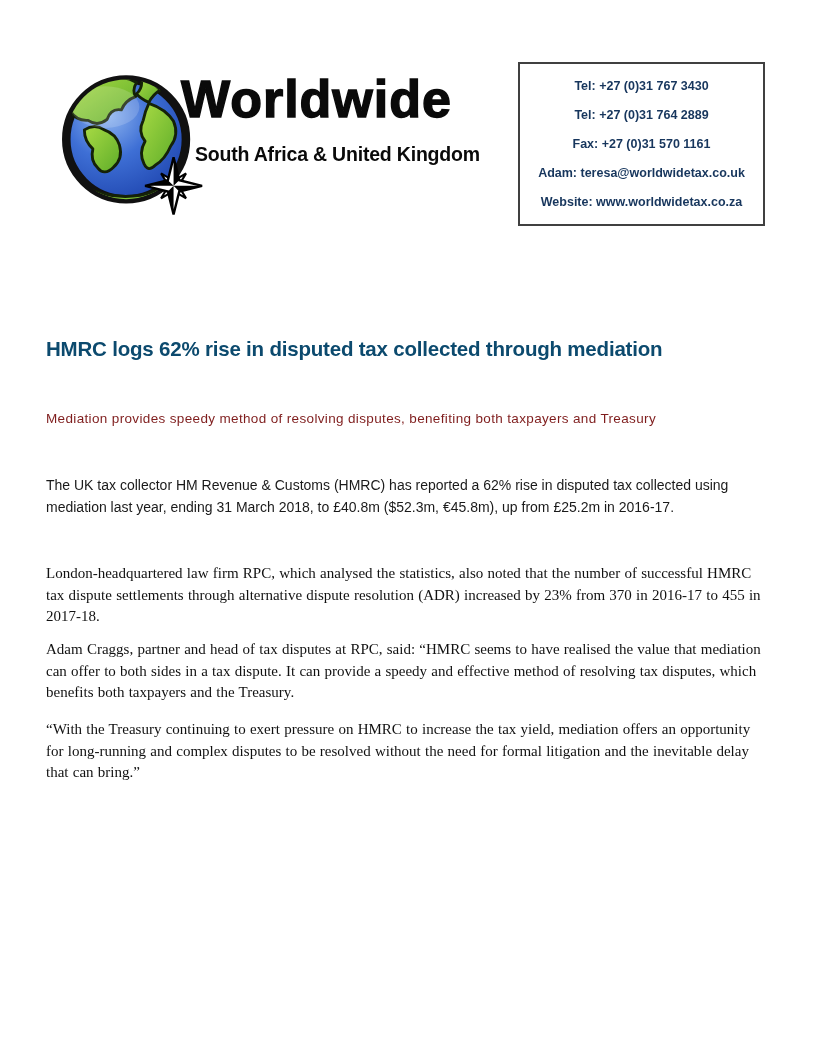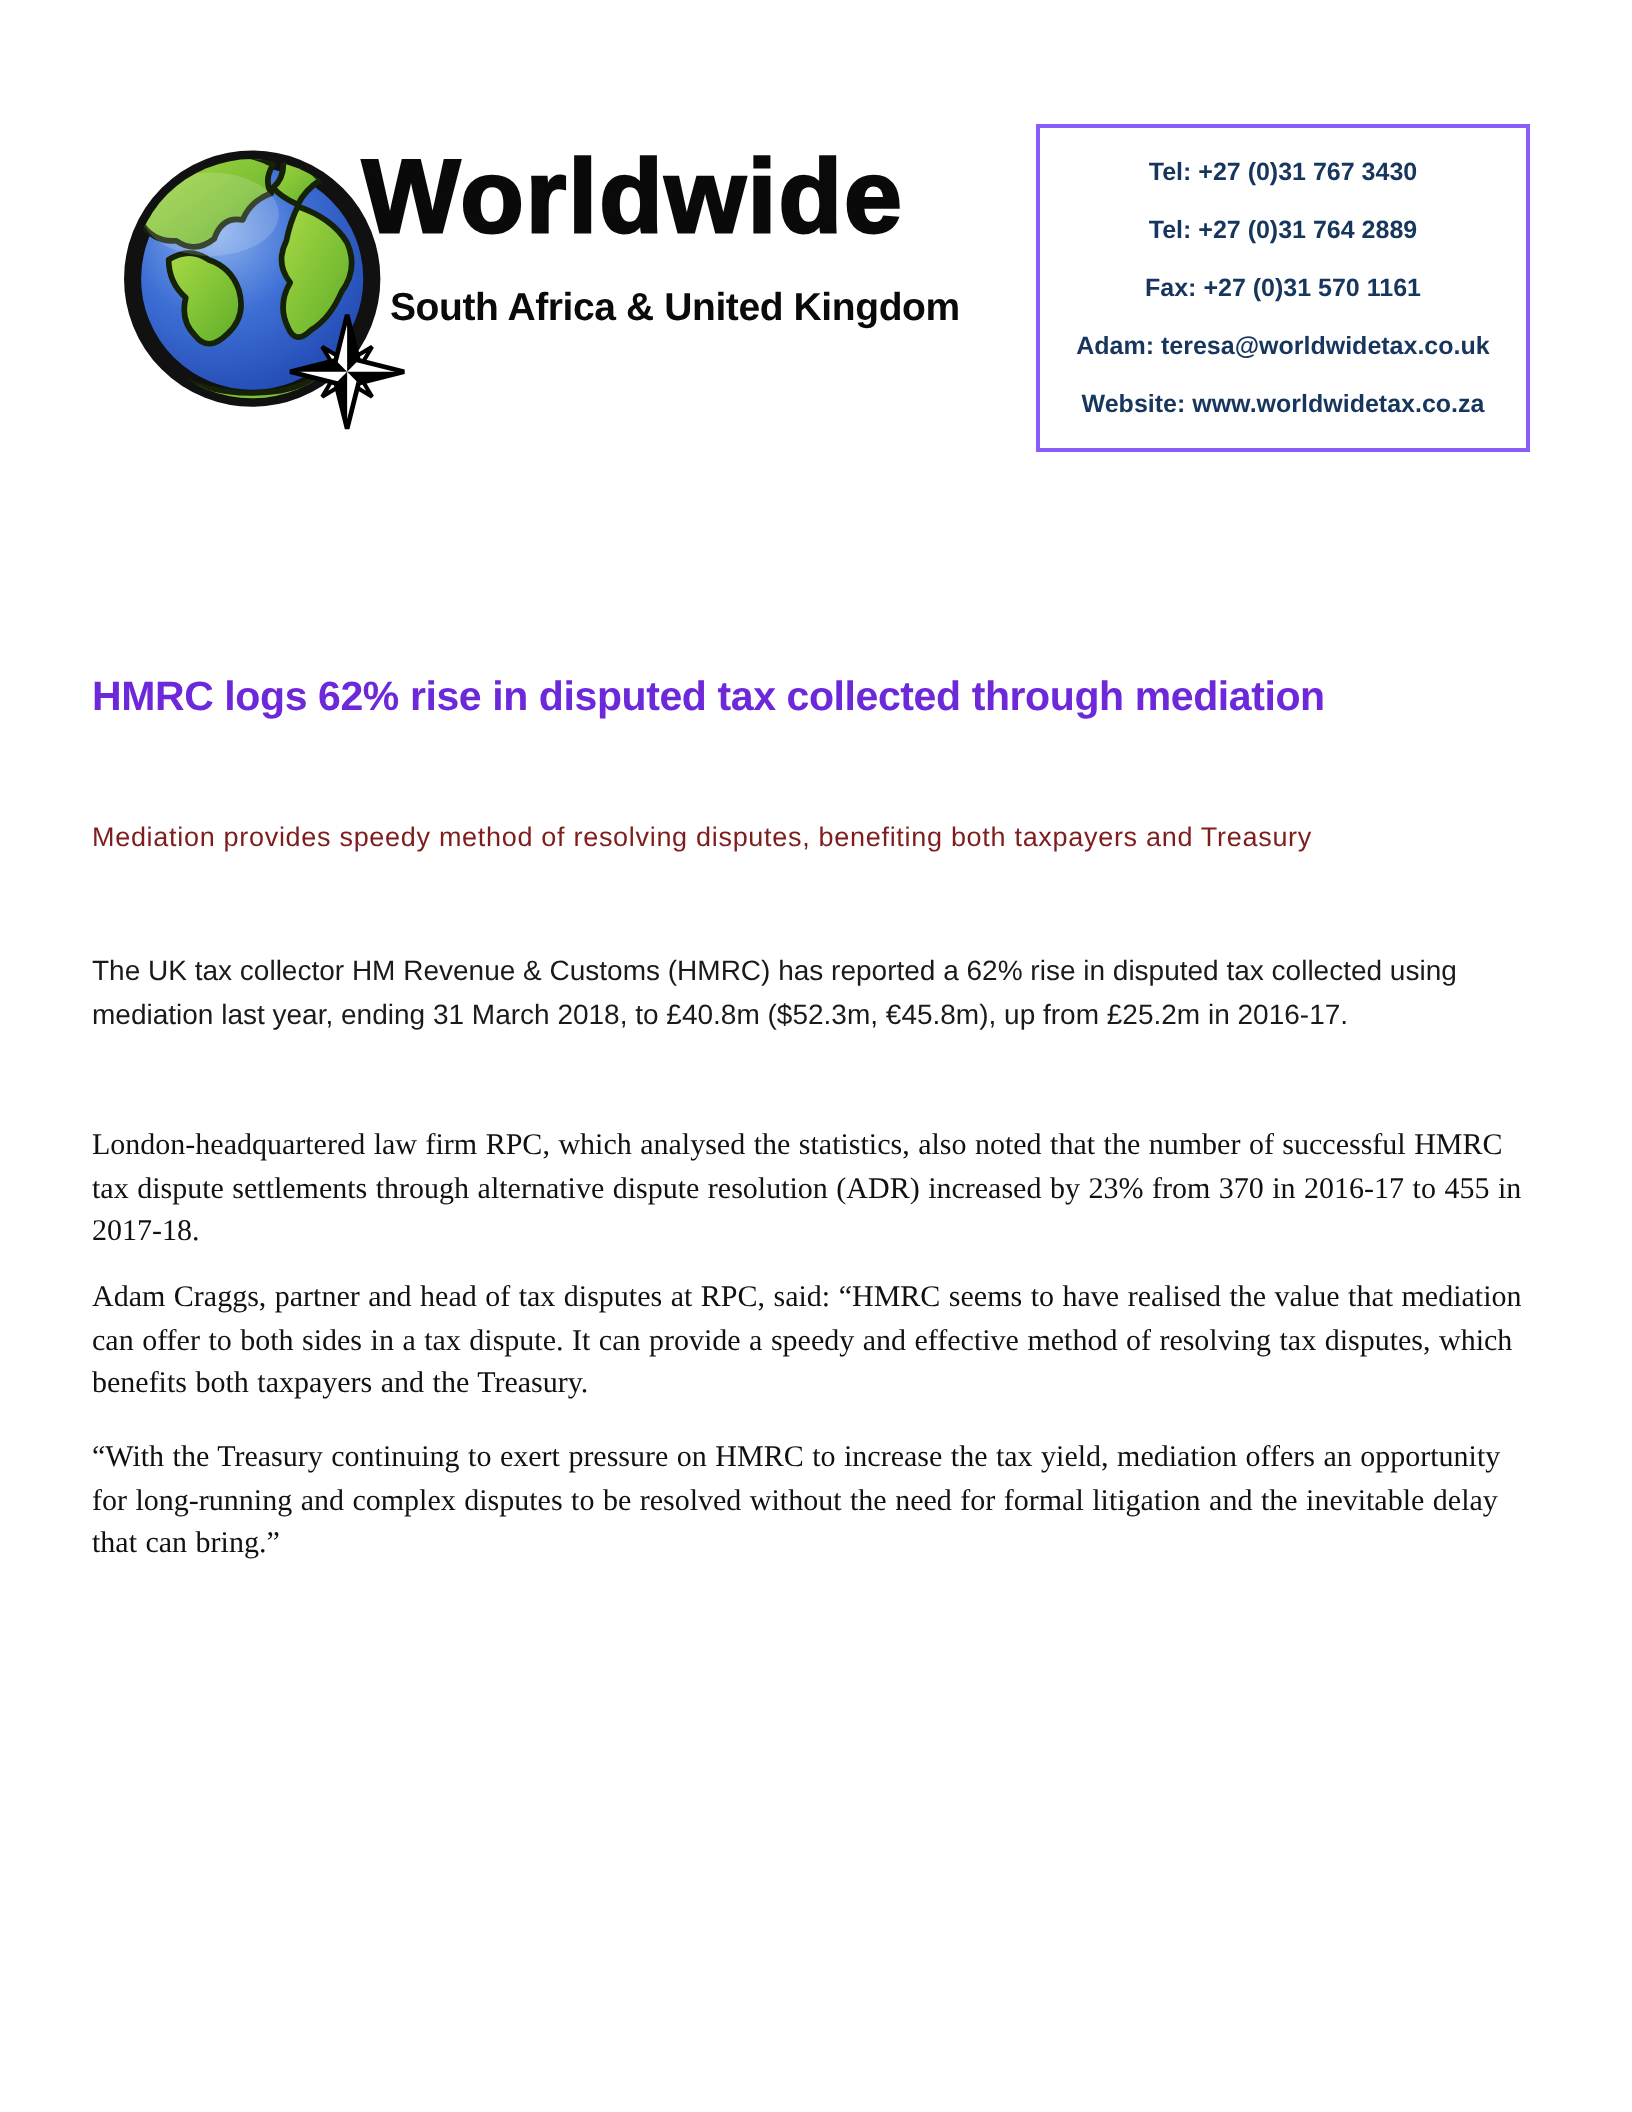--- a/index.html
+++ b/index.html
@@ -36,39 +36,39 @@
   .logo-tagline {
     font-size: 19.5px; line-height: 22px; letter-spacing: -0.2px;
     padding-left: 16px; margin-top: 19px;
     white-space: nowrap;
   }
 
   
   .contact-box {
     position: absolute; left: 518px; top: 62px;
     width: 247px; height: 164px;
-    border: 2px solid #8b5cf6;
+    border: 2px solid #404040;
     box-sizing: border-box;
     display: flex; flex-direction: column;
     justify-content: space-evenly;
     text-align: center;
   }
   .contact-line {
     color: #17365d;
     font-weight: bold;
     font-size: 12.5px;
     line-height: 14px;
     white-space: nowrap;
   }
 
   
   .headline {
     position: absolute; left: 46px; top: 337px; width: 722px;
     margin: 0;
-    font-size: 20.5px; font-weight: bold; color: #6d28d9;
+    font-size: 20.5px; font-weight: bold; color: #0c4a6e;
     letter-spacing: -0.2px;
     font-family: "Liberation Sans", sans-serif;
   }
   .subhead {
     position: absolute; left: 46px; top: 411px; width: 722px;
     font-size: 13.5px; letter-spacing: 0.35px; color: #7f1d1d;
   }
   .lead-para {
     position: absolute; left: 46px; top: 475px; width: 716px;
     margin: 0;

